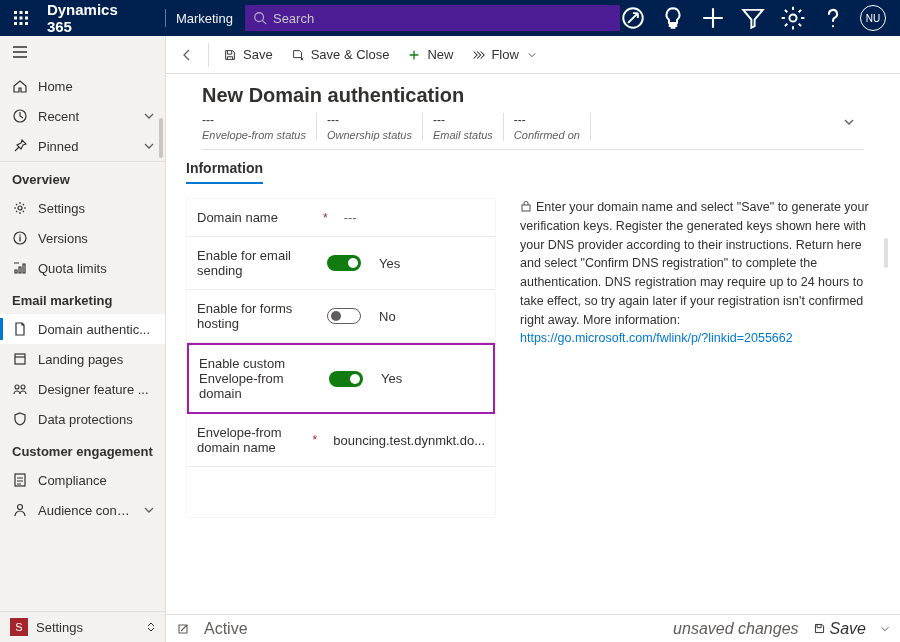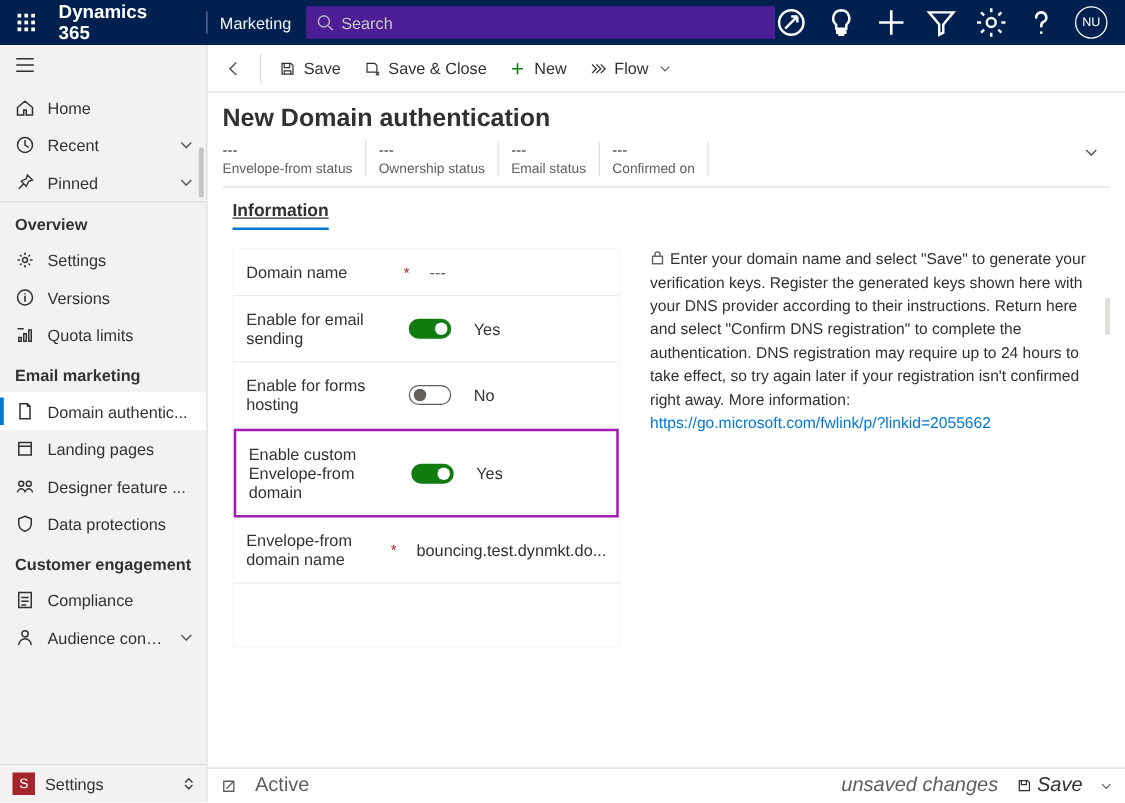--- a/index.html
+++ b/index.html
@@ -42,31 +42,31 @@
 
 .main { flex: 1; display: flex; flex-direction: column; overflow: hidden; position: relative; }
 .cmdbar { height: 38px; border-bottom: 1px solid #e1dfdd; display: flex; align-items: center; padding: 0 6px; gap: 2px; }
 .cmdbar .back { width: 30px; height: 30px; display: flex; align-items: center; justify-content: center; cursor: pointer; }
 .cmdbar .vsep { width: 1px; height: 24px; background: #e1dfdd; margin: 0 4px; }
 .cmd-btn { display: flex; align-items: center; gap: 6px; padding: 4px 8px; cursor: pointer; font-size: 13px; }
 .cmd-btn .ci { width: 14px; height: 14px; display: flex; align-items: center; justify-content: center; }
 .cmd-btn .ci.green svg path { stroke: #107c10; }
 .cmd-btn .caret-sm { width: 10px; height: 10px; margin-left: 2px; }
 
-.page-head { padding: 10px 12px 0; }
+.page-head { padding: 10px 36px 0; }
 .page-title { font-size: 20px; font-weight: 600; margin-bottom: 6px; }
 .status-row { display: flex; align-items: flex-start; gap: 0; border-bottom: 1px solid #e1dfdd; padding-bottom: 8px; margin-top: 4px; position: relative; }
 .status-cell { padding: 0 10px 0 0; margin-right: 10px; border-right: 1px solid #e1dfdd; }
 .status-cell:last-of-type { border-right: none; }
 .status-val { font-size: 12px; }
-.status-lbl { font-size: 11px; color: #605e5c; margin-top: 2px; }
+.status-lbl { font-size: 11px; color: #605e5c; margin-top: 2px; font-style: italic; }
 .status-caret { position: absolute; right: 8px; top: 2px; cursor: pointer; }
 
 .tabbar { padding: 10px 20px 0; }
-.tab { display: inline-block; padding-bottom: 6px; border-bottom: 2px solid #0078d4; font-weight: 600; font-size: 14px; text-decoration: underline; }
+.tab { display: inline-block; padding-bottom: 6px; border-bottom: 2px solid #0078d4; font-weight: 600; font-size: 14px; }
 
 .form-area { margin: 14px 12px 0 20px; display: flex; gap: 24px; height: 320px; }
 .form-left { width: 310px; border: 1px solid #e1dfdd44; }
 .form-row { display: flex; align-items: center; padding: 11px 10px; border-bottom: 1px solid #edebe9; gap: 10px; }
 .form-row.hl { border: 2px solid #a21caf; }
 .fr-label { width: 120px; font-size: 13px; }
 .fr-req { color: #a4262c; font-size: 12px; margin-left: -4px; margin-right: 6px; }
 .fr-value { font-size: 13px; color: #605e5c; }
 .toggle { width: 34px; height: 16px; border-radius: 10px; position: relative; cursor: pointer; }
 .toggle.on { background: #107c10; }

